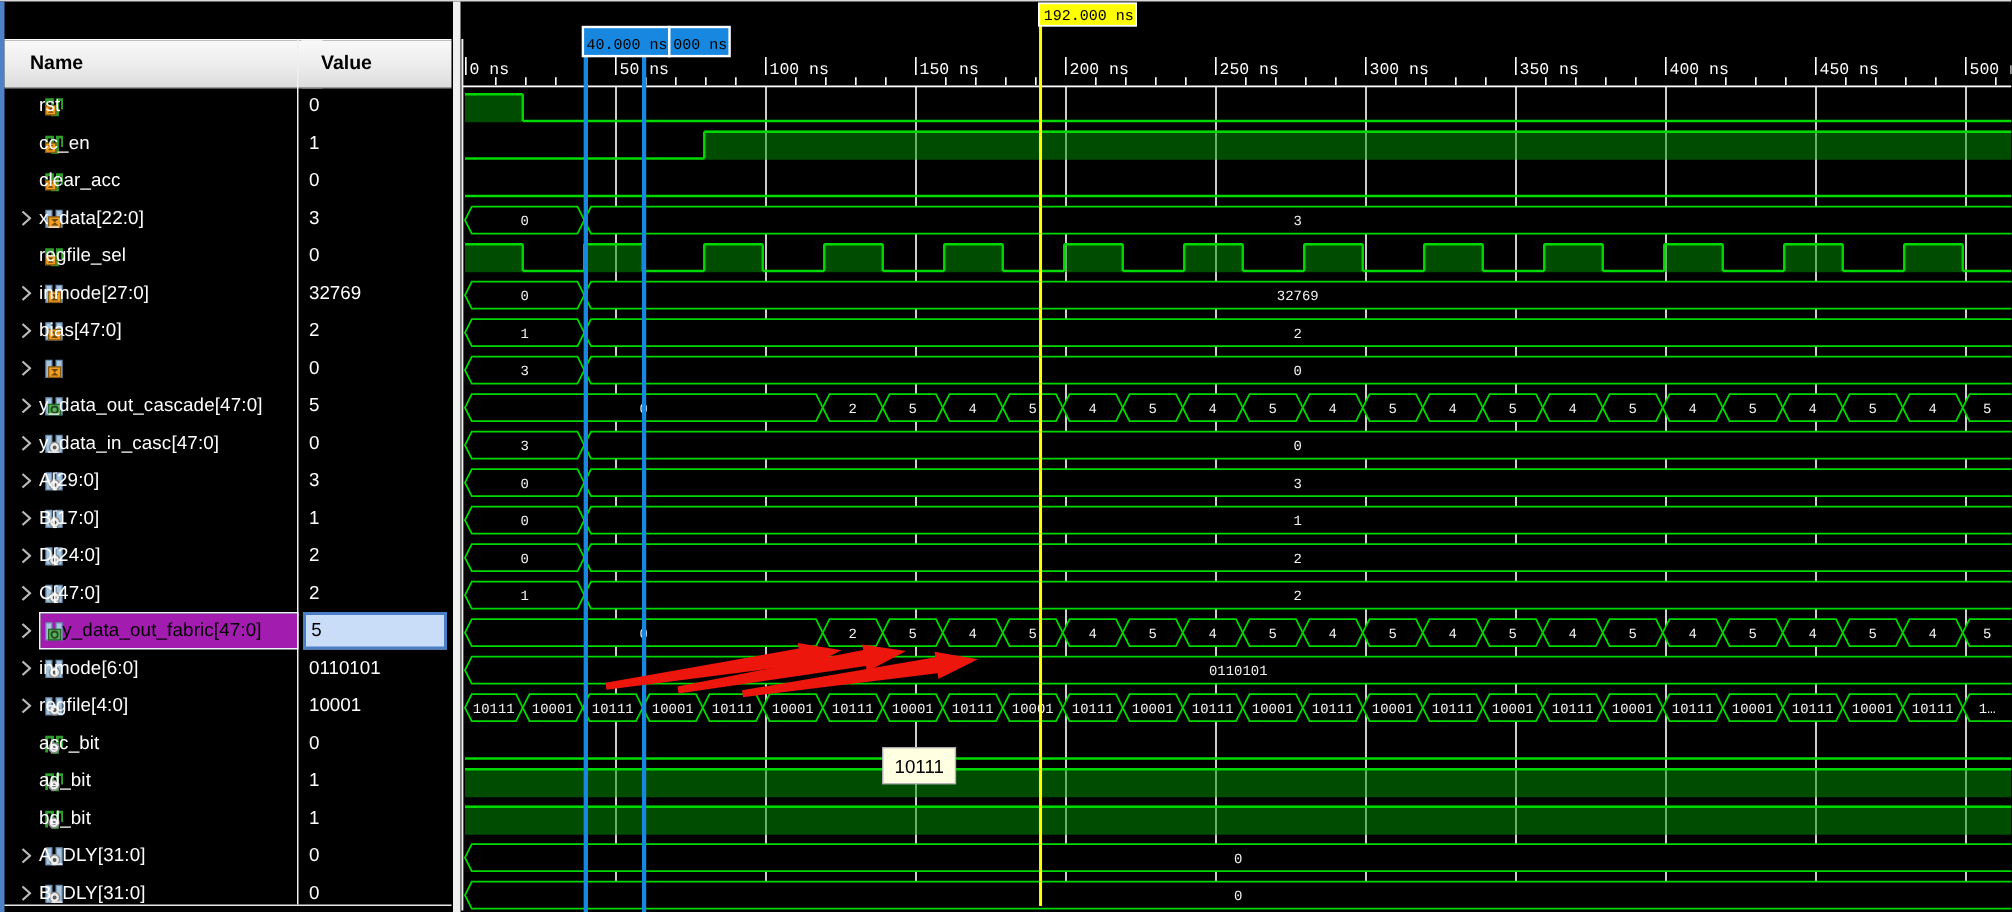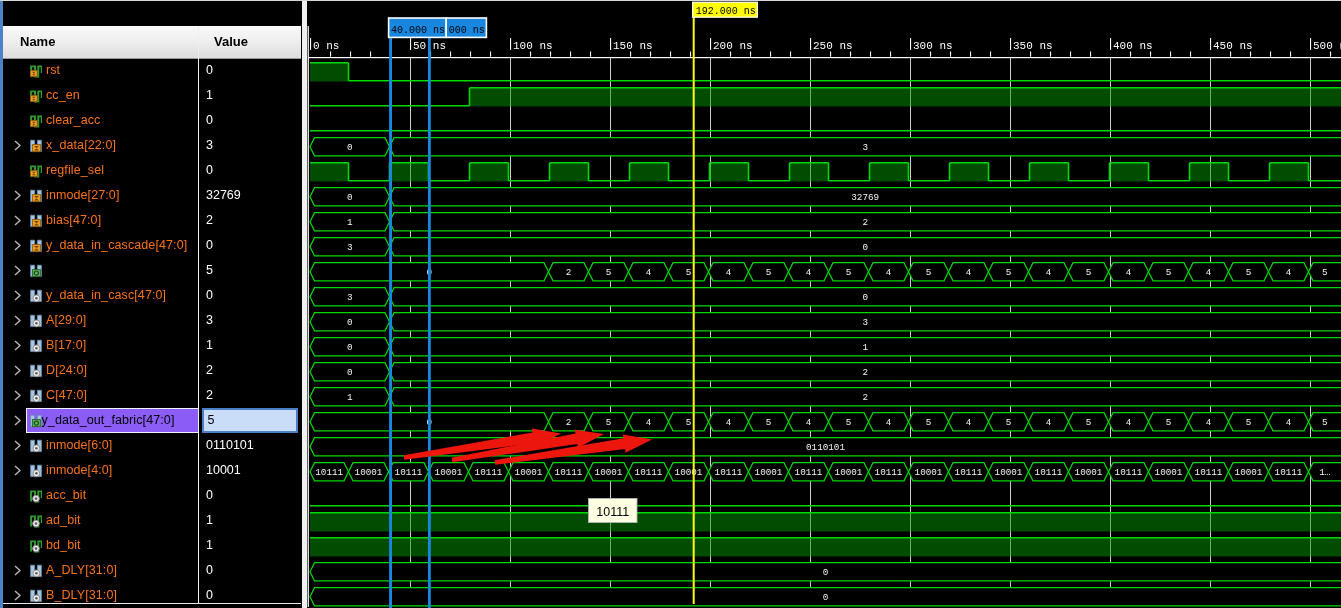--- a/index.html
+++ b/index.html
@@ -7,23 +7,23 @@
 #splitter{position:absolute;left:302px;top:1px;width:5px;height:607px;background:#f0f0f0;}
 .hdr{position:absolute;top:26px;height:31px;background:linear-gradient(#f9f9f9,#ececec 55%,#dcdcdc);border-bottom:1px solid #9a9a9a;border-top:1px solid #fff;color:#000;font:bold 13px "Liberation Sans",sans-serif;line-height:30px;}
 #hdrname{left:3px;width:212px;}
 #hdrval{left:201px;width:100px;}
 #hdrname span{margin-left:17px;} #hdrval span{margin-left:13px;}
 #vdiv{position:absolute;left:198px;top:26px;width:1.3px;height:577px;background:#efefef;}
 #botline{position:absolute;left:3px;top:603px;width:298px;height:1.2px;background:#e8e8e8;}
 .row{position:absolute;left:3px;width:193px;height:25px;}
 .exp{position:absolute;left:10.5px;top:7.5px;}
 .ic{position:absolute;left:27px;top:6px;}
-.nm{position:absolute;left:43px;top:0;color:#f97316;font-size:12.5px;line-height:25px;letter-spacing:0.1px;white-space:nowrap;}
+.nm{position:absolute;left:23px;top:0;color:#ffffff;font-size:12.5px;line-height:25px;letter-spacing:0.1px;white-space:nowrap;}
 .val{position:absolute;left:206px;width:94px;height:25px;color:#fff;font-size:12.5px;line-height:25px;}
-.selname{position:absolute;left:23.5px;top:1px;width:171px;height:23px;background:#8b5cf6;outline:1px solid #eef3fd;}
+.selname{position:absolute;left:23.5px;top:1px;width:171px;height:23px;background:#a21caf;outline:1px solid #eef3fd;}
 .selname .ic{left:3.5px;top:5px;}
 .selname .nm{left:15px;line-height:23px;color:#000;}
 .selval{position:absolute;left:202px;top:407.5px;width:96px;height:25px;background:#c9ddf8;border:2px solid #4a7ec6;box-sizing:border-box;color:#000;font-size:12.5px;line-height:21px;padding-left:3.5px;}
 .rul{font:11px "Liberation Mono",monospace;fill:#fff;}
 .mk{font:10px "Liberation Mono",monospace;fill:#000;}
 .wl{font:9.3px "Liberation Mono",monospace;fill:#f2f2f2;}
 .tt{font-family:"Liberation Sans",sans-serif;font-size:12.5px;fill:#000;}
 </style></head><body>
 <svg id="wave" width="1341" height="608" viewBox="0 0 1341 608" style="position:absolute;left:0;top:0">
 <line x1="410.5" y1="57.5" x2="410.5" y2="606" stroke="#cdcdcd" stroke-width="1" shape-rendering="crispEdges"></line>
@@ -452,32 +452,32 @@
 <div class="val" style="top:207.5px">2</div>
 <div class="row" style="top:232.5px">
     <svg class="exp" width="7" height="11" viewBox="0 0 7 11">
       <path d="M1,1 L6,5.5 L1,10" fill="none" stroke="#b9b9b9" stroke-width="1.5"></path>
     </svg>
     <svg class="ic" width="12" height="14" viewBox="0 0 12 14">
       <path d="M0.6,12.6 L0.6,1.2 L4.6,1.2 L4.6,7.4 L7.4,7.4 L7.4,1.2 L11.4,1.2 L11.4,12.6 Z" fill="#a6c6e2" stroke="#6b8cab" stroke-width="0.8"></path>
       <rect x="2.4" y="5.6" width="8" height="7" fill="#f59d1e" stroke="#8a5c12" stroke-width="0.9"></rect>
       <path d="M4,7 L9,7 L4,11.4 L9,11.4 Z" fill="#6b4a10"></path>
     </svg>
-    <span class="nm">y_data_in_cascade[47:0]</span>
   </div>
 <div class="val" style="top:232.5px">0</div>
 <div class="row" style="top:257.5px">
     <svg class="exp" width="7" height="11" viewBox="0 0 7 11">
       <path d="M1,1 L6,5.5 L1,10" fill="none" stroke="#b9b9b9" stroke-width="1.5"></path>
     </svg>
     <svg class="ic" width="12" height="14" viewBox="0 0 12 14">
       <path d="M0.6,12.6 L0.6,1.2 L4.6,1.2 L4.6,7.4 L7.4,7.4 L7.4,1.2 L11.4,1.2 L11.4,12.6 Z" fill="#a6c6e2" stroke="#6b8cab" stroke-width="0.8"></path>
       <rect x="2.4" y="5.6" width="8" height="7" fill="#55b555" stroke="#24662a" stroke-width="0.9"></rect>
       <circle cx="6.4" cy="9.1" r="2.1" fill="none" stroke="#2a442a" stroke-width="1.2"></circle>
     </svg>
+    <span class="nm">y_data_out_cascade[47:0]</span>
   </div>
 <div class="val" style="top:257.5px">5</div>
 <div class="row" style="top:282.5px">
     <svg class="exp" width="7" height="11" viewBox="0 0 7 11">
       <path d="M1,1 L6,5.5 L1,10" fill="none" stroke="#b9b9b9" stroke-width="1.5"></path>
     </svg>
     <svg class="ic" width="12" height="14" viewBox="0 0 12 14">
       <path d="M0.6,12.6 L0.6,1.2 L4.6,1.2 L4.6,7.4 L7.4,7.4 L7.4,1.2 L11.4,1.2 L11.4,12.6 Z" fill="#a6c6e2" stroke="#6b8cab" stroke-width="0.8"></path>
       <circle cx="6.4" cy="9.3" r="3.4" fill="#ececec" stroke="#8c8c8c" stroke-width="1"></circle>
       <circle cx="6.4" cy="9.3" r="1.3" fill="#5a5a5a"></circle>
@@ -561,21 +561,21 @@
 <div class="val" style="top:432.5px">0110101</div>
 <div class="row" style="top:457.5px">
     <svg class="exp" width="7" height="11" viewBox="0 0 7 11">
       <path d="M1,1 L6,5.5 L1,10" fill="none" stroke="#b9b9b9" stroke-width="1.5"></path>
     </svg>
     <svg class="ic" width="12" height="14" viewBox="0 0 12 14">
       <path d="M0.6,12.6 L0.6,1.2 L4.6,1.2 L4.6,7.4 L7.4,7.4 L7.4,1.2 L11.4,1.2 L11.4,12.6 Z" fill="#a6c6e2" stroke="#6b8cab" stroke-width="0.8"></path>
       <circle cx="6.4" cy="9.3" r="3.4" fill="#ececec" stroke="#8c8c8c" stroke-width="1"></circle>
       <circle cx="6.4" cy="9.3" r="1.3" fill="#5a5a5a"></circle>
     </svg>
-    <span class="nm">inmode[4:0]</span>
+    <span class="nm">regfile[4:0]</span>
   </div>
 <div class="val" style="top:457.5px">10001</div>
 <div class="row" style="top:482.5px">
     <svg class="ic" width="12" height="14" viewBox="0 0 12 14">
       <path d="M1.1,12.6 L1.1,2.4 L5,2.4 L5,12.6 L8.3,12.6 L8.3,2.4 L11.7,2.4 L11.7,9" fill="none" stroke="#2f9e2f" stroke-width="1.9"></path>
       <circle cx="6" cy="9.6" r="3.3" fill="#ececec" stroke="#8c8c8c" stroke-width="1"></circle>
       <circle cx="6" cy="9.6" r="1.3" fill="#5a5a5a"></circle>
     </svg>
     <span class="nm">acc_bit</span>
   </div>

